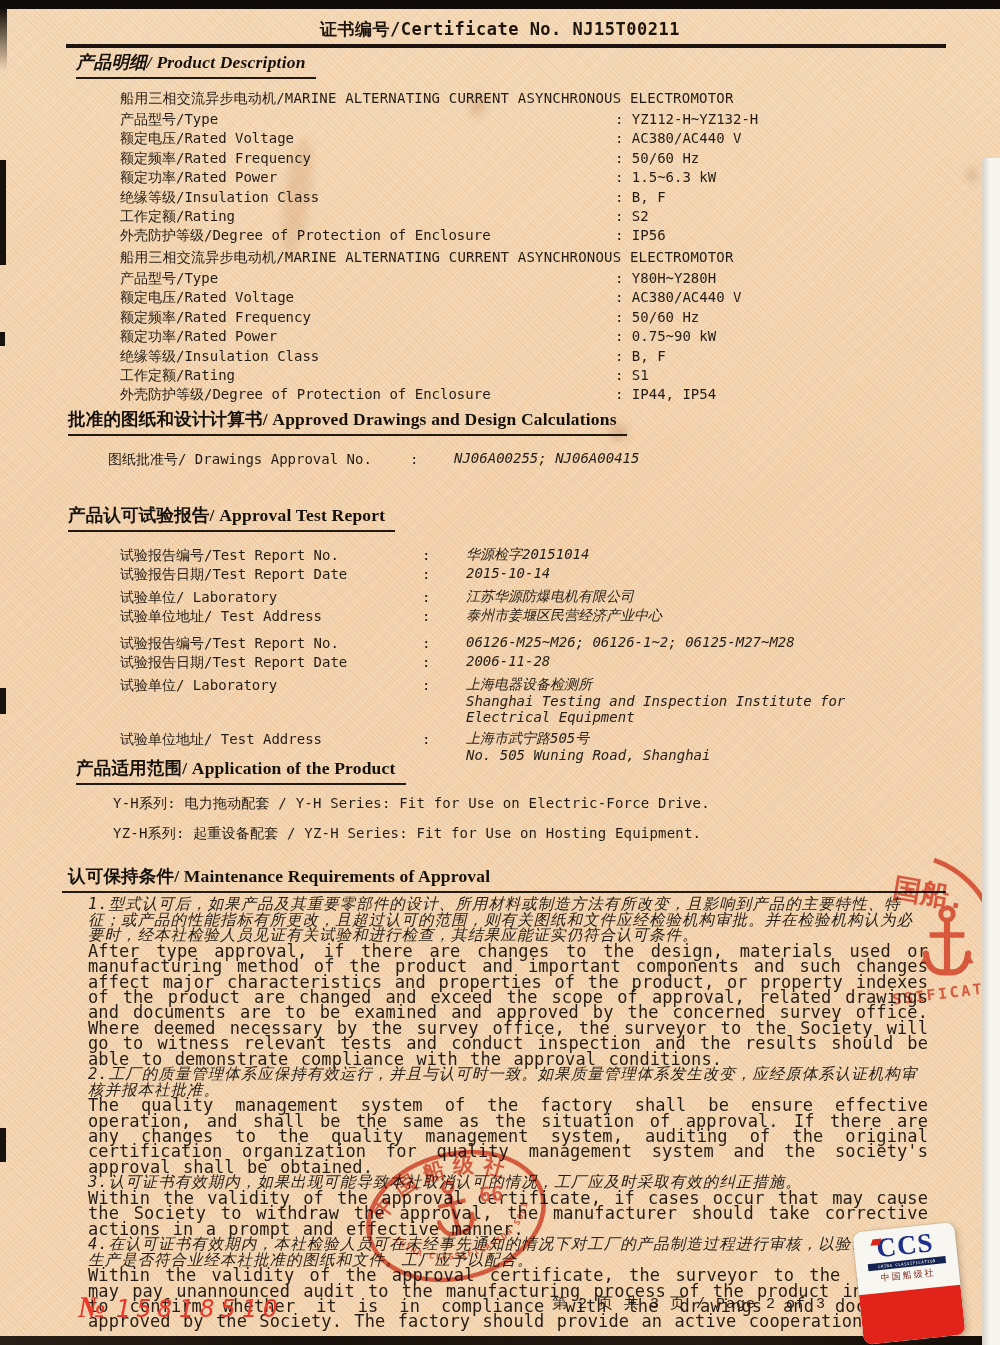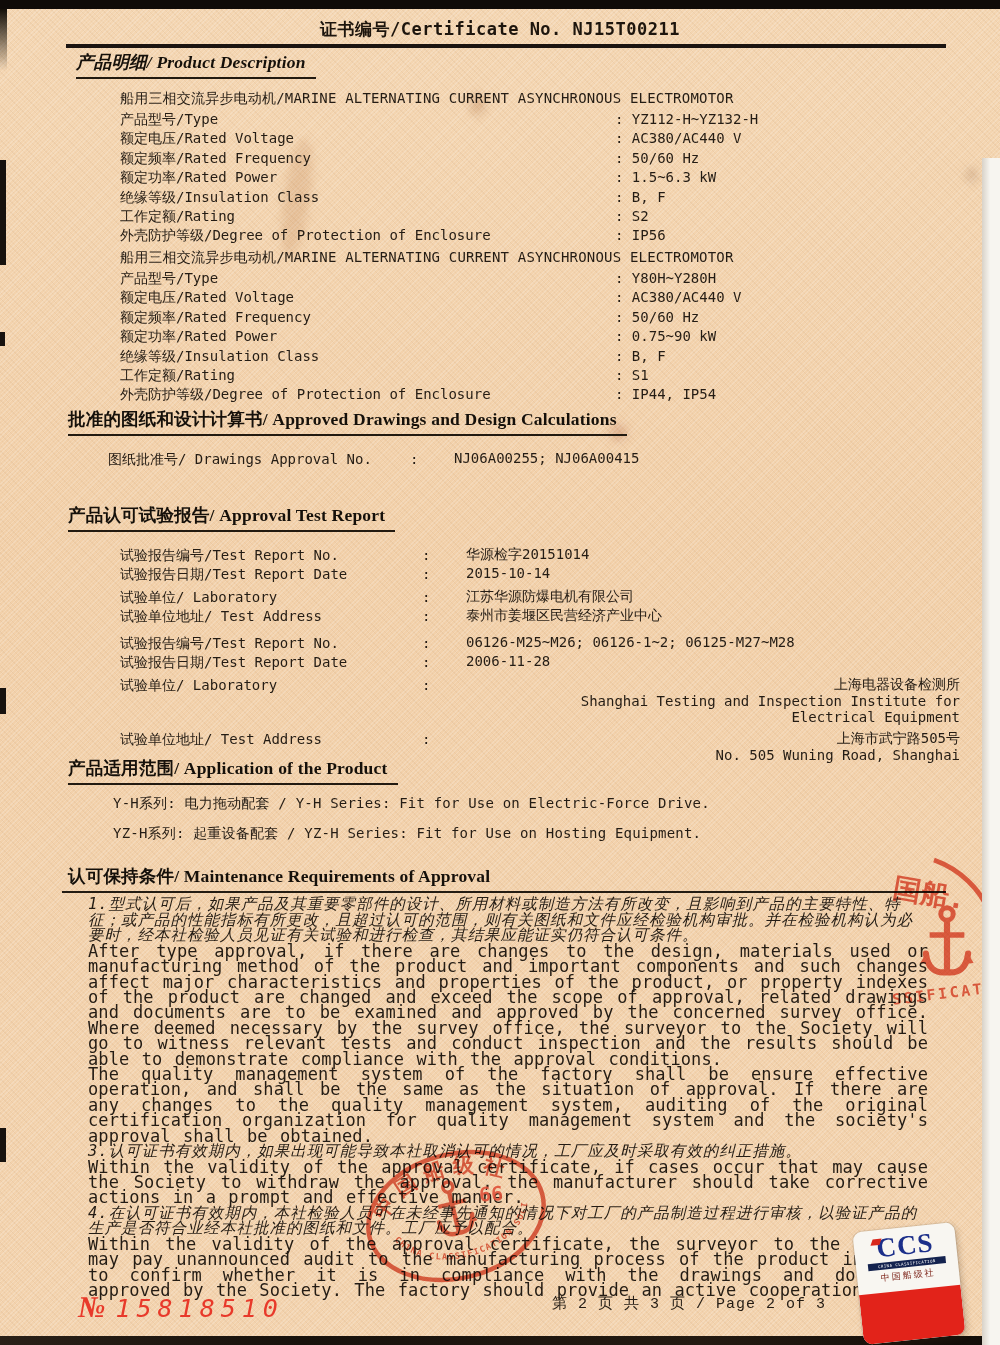--- a/index.html
+++ b/index.html
@@ -32,22 +32,22 @@
   }
   .thin-line{left:62px;top:891px;width:884px;height:2px;background:#241c12;}
   
   .block{position:absolute;width:832px;font-size:14px;}
   .prod-title{line-height:20px;margin-bottom:2px;letter-spacing:.2px;}
   .prow{display:grid;grid-template-columns:495px 1fr;line-height:19.4px;}
   .val::before{content:": ";}
   
   .trow{display:grid;grid-template-columns:302px 44px 1fr;line-height:18.6px;align-items:start;}
   .colon::before{content:":";}
-  .tval{line-height:16.4px;}
-  .pre{white-space:pre-line;text-align:right;}
+  .tval{line-height:16.4px;font-style:italic;}
+  .pre{white-space:pre-line;}
   .gap-top{margin-top:5px;}
   
   .app-line{font-size:14px;line-height:17px;margin-bottom:13px;letter-spacing:.2px;}
   
   .m-cn{font-size:15.5px;line-height:15.6px;letter-spacing:1px;font-style:italic;}
   .m-en{font-size:17px;line-height:15.4px;text-align:justify;letter-spacing:.1px;word-spacing:2px;}
   
   .serial{left:78px;top:1290px;color:#e8392a;white-space:nowrap;font-style:italic;}
   .serial .no-sign{font-family:"Liberation Serif",serif;font-size:30px;font-weight:600;}
   .serial .digits{font-size:25px;letter-spacing:6px;margin-left:10px;}
@@ -211,31 +211,32 @@
 Electrical Equipment</span>
       </div>
     <div class="trow gap-top">
         <span class="lbl">试验单位地址/ Test Address</span>
         <span class="colon"></span>
         <span class="tval pre">上海市武宁路505号
 No. 505 Wuning Road, Shanghai</span>
       </div>
   </div>
 
-  <div class="sec" style="left:68px;top:756px;">产品适用范围/ Application of the Product</div>
+  <div class="sec" style="left:76px;top:756px;">产品适用范围/ Application of the Product</div>
   <div class="block" style="left:113px;top:795px;width:840px;">
     <div class="app-line">Y-H系列: 电力拖动配套 / Y-H Series: Fit for Use on Electric-Force Drive.</div>
     <div class="app-line">YZ-H系列: 起重设备配套 / YZ-H Series: Fit for Use on Hosting Equipment.</div>
   </div>
 
   <div class="sec" style="left:68px;top:864px;">认可保持条件/ Maintenance Requirements of Approval</div>
   <div class="abs thin-line"></div>
   <div class="block" style="left:88px;top:897px;width:840px;">
     <div class="m-cn">1.型式认可后，如果产品及其重要零部件的设计、所用材料或制造方法有所改变，且影响到产品的主要特性、特征；或产品的性能指标有所更改，且超过认可的范围，则有关图纸和文件应经检验机构审批。并在检验机构认为必要时，经本社检验人员见证有关试验和进行检查，其结果应能证实仍符合认可条件。</div>
     <div class="m-en">After type approval, if there are changes to the design, materials used or manufacturing method of the product and important components and such changes affect major characteristics and properties of the product, or property indexes of the product are changed and exceed the scope of approval, related drawings and documents are to be examined and approved by the concerned survey office. Where deemed necessary by the survey office, the surveyor to the Society will go to witness relevant tests and conduct inspection and the results should be able to demonstrate compliance with the approval conditions.</div>
+    <div class="m-cn">2.工厂的质量管理体系应保持有效运行，并且与认可时一致。如果质量管理体系发生改变，应经原体系认证机构审核并报本社批准。</div>
     <div class="m-en">The quality management system of the factory shall be ensure effective operation, and shall be the same as the situation of approval. If there are any changes to the quality management system, auditing of the original certification organization for quality management system and the society's approval shall be obtained.</div>
     <div class="m-cn">3.认可证书有效期内，如果出现可能导致本社取消认可的情况，工厂应及时采取有效的纠正措施。</div>
     <div class="m-en">Within the validity of the approval certificate, if cases occur that may cause the Society to withdraw the approval, the manufacturer should take corrective actions in a prompt and effective manner.</div>
     <div class="m-cn">4.在认可证书有效期内，本社检验人员可在未经事先通知的情况下对工厂的产品制造过程进行审核，以验证产品的生产是否符合业经本社批准的图纸和文件。工厂应予以配合。</div>
     <div class="m-en">Within the validity of the approval certificate, the surveyor to the Society may pay unannounced audit to the manufacturing process of the product in order to confirm whether it is in compliance with the drawings and documents approved by the Society. The factory should provide an active cooperation and</div>
   </div>
 
   <svg class="abs stamp center-stamp" viewBox="0 0 192 140">
     <defs>
       <path id="arcTop" d="M 16 86 A 80 56 0 0 1 176 82" fill="none"></path>

